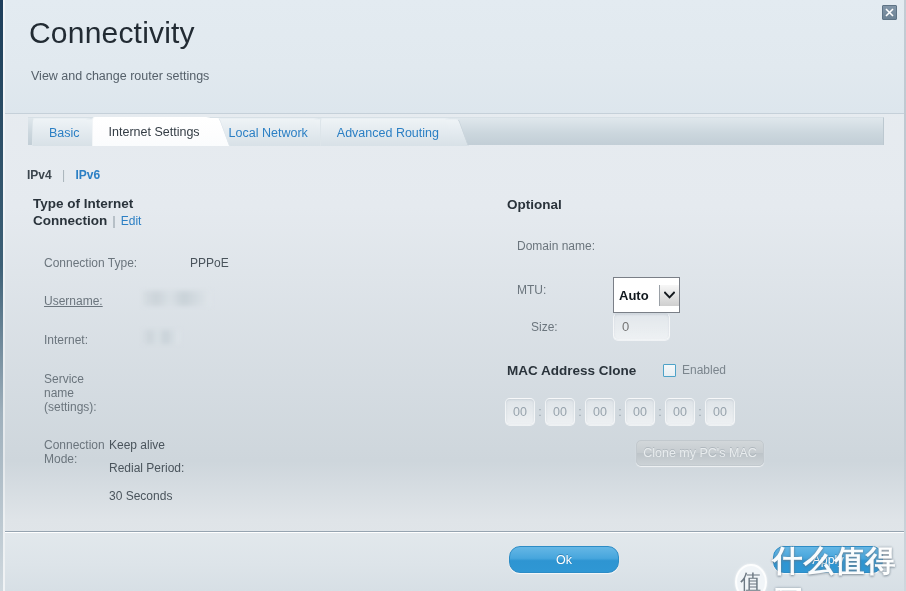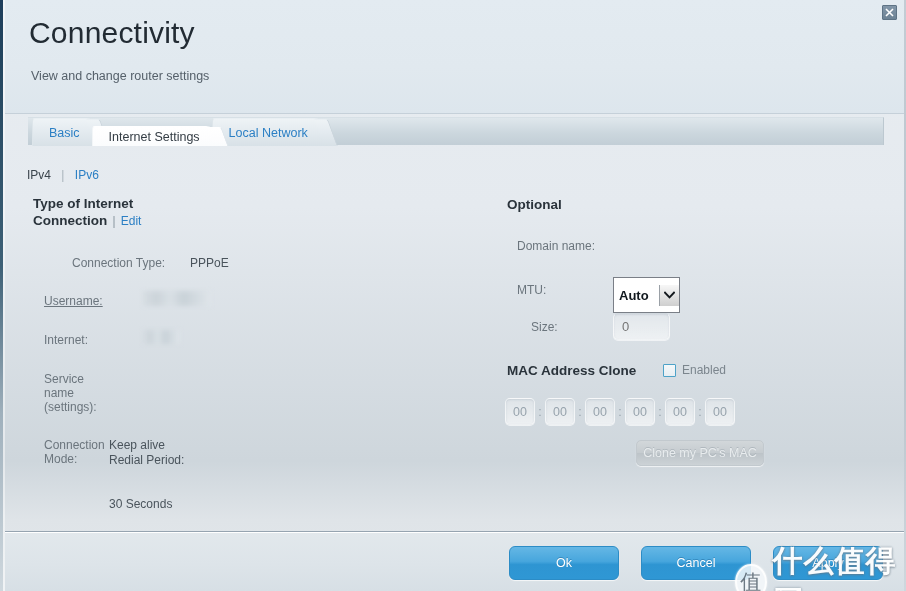--- a/index.html
+++ b/index.html
@@ -95,38 +95,38 @@
     border-right: 1px solid #cbd5dc;
     transform: skewX(20deg);
     border-radius: 0 3px 0 0;
   }
   .tab.active {
     background: linear-gradient(180deg,#ffffff 0%, #fdfdfe 60%, #fafcfd 100%);
     color: #333c44;
     z-index: 5;
     border-top: 1px solid #ffffff;
     border-left: 1px solid #f2f5f7;
-    height: 20px;
+    height: 29px;
   }
   .tab.active .tab-skew {
     background: linear-gradient(180deg,#ffffff 0%, #fdfdfe 60%, #fafcfd 100%);
     border-top: 1px solid #ffffff;
     border-right: 1px solid #e0e7ec;
   }
   .tab-label { position: relative; z-index: 2; white-space: nowrap; }
 
   
   .content {
     position: absolute; left: 5px; top: 146px; width: 899px; height: 385px;
   }
   .ipv-row {
     position: absolute; left: 22px; top: 22px;
     font-size: 12px;
   }
-  .ipv-link { color: #2b7fc4; cursor: pointer; }
+  .ipv-link { color: #2b7fc4; cursor: pointer; font-weight: bold; }
   .ipv-link.current { color: #3b454d; }
   .ipv-sep { color: #a8b3bb; margin: 0 7px; }
 
   .section-title {
     font-size: 13.5px; font-weight: bold; color: #2a333b;
   }
   .left-col {
     position: absolute; left: 28px; top: 49px; width: 290px;
   }
   .toc-head {
@@ -231,22 +231,22 @@
   
   .footer {
     position: absolute; left: 5px; top: 531px; width: 899px; height: 60px;
     background: linear-gradient(180deg,#e2e8ec 0%, #dde4e9 55%, #d7dfe5 100%);
     border-top: 1px solid #96a4b0;
     box-shadow: inset 0 1px 0 #ffffff;
   }
   .btn-primary {
     position: absolute;
     top: 14px;
-    width: 110px; height: 34px;
-    border-radius: 6px;
+    width: 110px; height: 27px;
+    border-radius: 11px;
     background: linear-gradient(180deg,#65b7e5 0%, #47a6dd 45%, #2e95d2 55%, #2f97d4 100%);
     border: 1px solid #2c8cc6;
     color: #ffffff;
     font-size: 12.5px;
     font-family: "Liberation Sans", sans-serif;
     display: flex; align-items: center; justify-content: center;
     cursor: pointer;
     box-shadow: 0 1px 1px rgba(255,255,255,0.75);
     text-shadow: 0 -1px 0 rgba(20,90,140,0.45);
   }
@@ -308,61 +308,65 @@
           <span class="tab-skew"></span>
         </div>
         <div class="tab active">
           <span class="tab-label">Internet Settings</span>
           <span class="tab-skew"></span>
         </div>
         <div class="tab">
           <span class="tab-label">Local Network</span>
           <span class="tab-skew"></span>
         </div>
+        <div class="tab">
+          <span class="tab-label">Advanced Routing</span>
+          <span class="tab-skew"></span>
+        </div>
       </div>
   </div>
 
   <div class="content">
 
     <div class="ipv-row">
       <span class="ipv-link current">IPv4</span>
       <span class="ipv-sep">|</span>
       <span class="ipv-link">IPv6</span>
     </div>
 
     <div class="left-col">
 
       <div class="section-title toc-head">
         <span>Type of Internet</span><br>
         <span>Connection</span><span class="pipe">|</span><span class="edit-link">Edit</span>
       </div>
 
-      <div class="frow" style="left:11px; top:61px;margin-left:28px;">Connection Type:</div>
+      <div class="frow" style="left:11px; top:61px;">Connection Type:</div>
       <div class="fval" style="left:157px; top:61px;">PPPoE</div>
 
       <div class="frow" style="left:11px; top:99px;text-decoration:underline;">Username:</div>
       <div class="redact" style="left:110px; top:96px; width:68px; height:15px;"></div>
 
       <div class="frow" style="left:11px; top:138px;">Internet:</div>
       <div class="redact" style="left:110px; top:135px; width:37px; height:14px;"></div>
 
       <div class="frow" style="left:11px; top:177px; line-height:14px; width:90px;">
         <span>Service</span><br>
         <span>name</span><br>
         <span>(settings):</span>
       </div>
       <div class="fval" style="left:110px; top:177px;"></div>
 
       <div class="frow" style="left:11px; top:243px; line-height:14px; width:95px;">
         <span>Connection</span><br>
         <span>Mode:</span>
       </div>
       <div class="fval" style="left:76px; top:243px;">Keep alive</div>
-      <div class="fval" style="left:76px; top:258px;">Redial Period:</div>
-      <div class="fval" style="left:76px; top:302px;">30 Seconds</div>
+      <div class="fval" style="left:76px; top:266px;">Redial Period:</div>
+      <div class="fval" style="left:76px; top:294px;">30 Seconds</div>
     </div>
 
     <div class="right-col">
 
       <div class="section-title" style="position:absolute; left:4px; top:2px;">Optional</div>
 
       <div class="rlabel" style="left:14px; top:44px;">Domain name:</div>
       <div class="rlabel" style="left:110px; top:44px; color:#4a545c;"></div>
 
       <div class="rlabel" style="left:14px; top:88px;">MTU:</div>
@@ -399,21 +403,20 @@
           <span class="mac-colon">:</span>
           <input class="mac-octet" value="00" style="">
         </div>
 
       <div class="clone-btn">Clone my PC's MAC</div>
     </div>
   </div>
 
   <div class="footer">
     <div class="btn-primary" id="btn-ok">Ok</div>
-    <div class="btn-primary" id="btn-cancel">Cancel</div>
     <div class="btn-primary" id="btn-apply">Apply</div>
   </div>
 
   <div class="watermark">
     <div class="wm-circle">值</div>
     <div class="wm-text">什么值得买</div>
   </div>
 
 </div>
 

